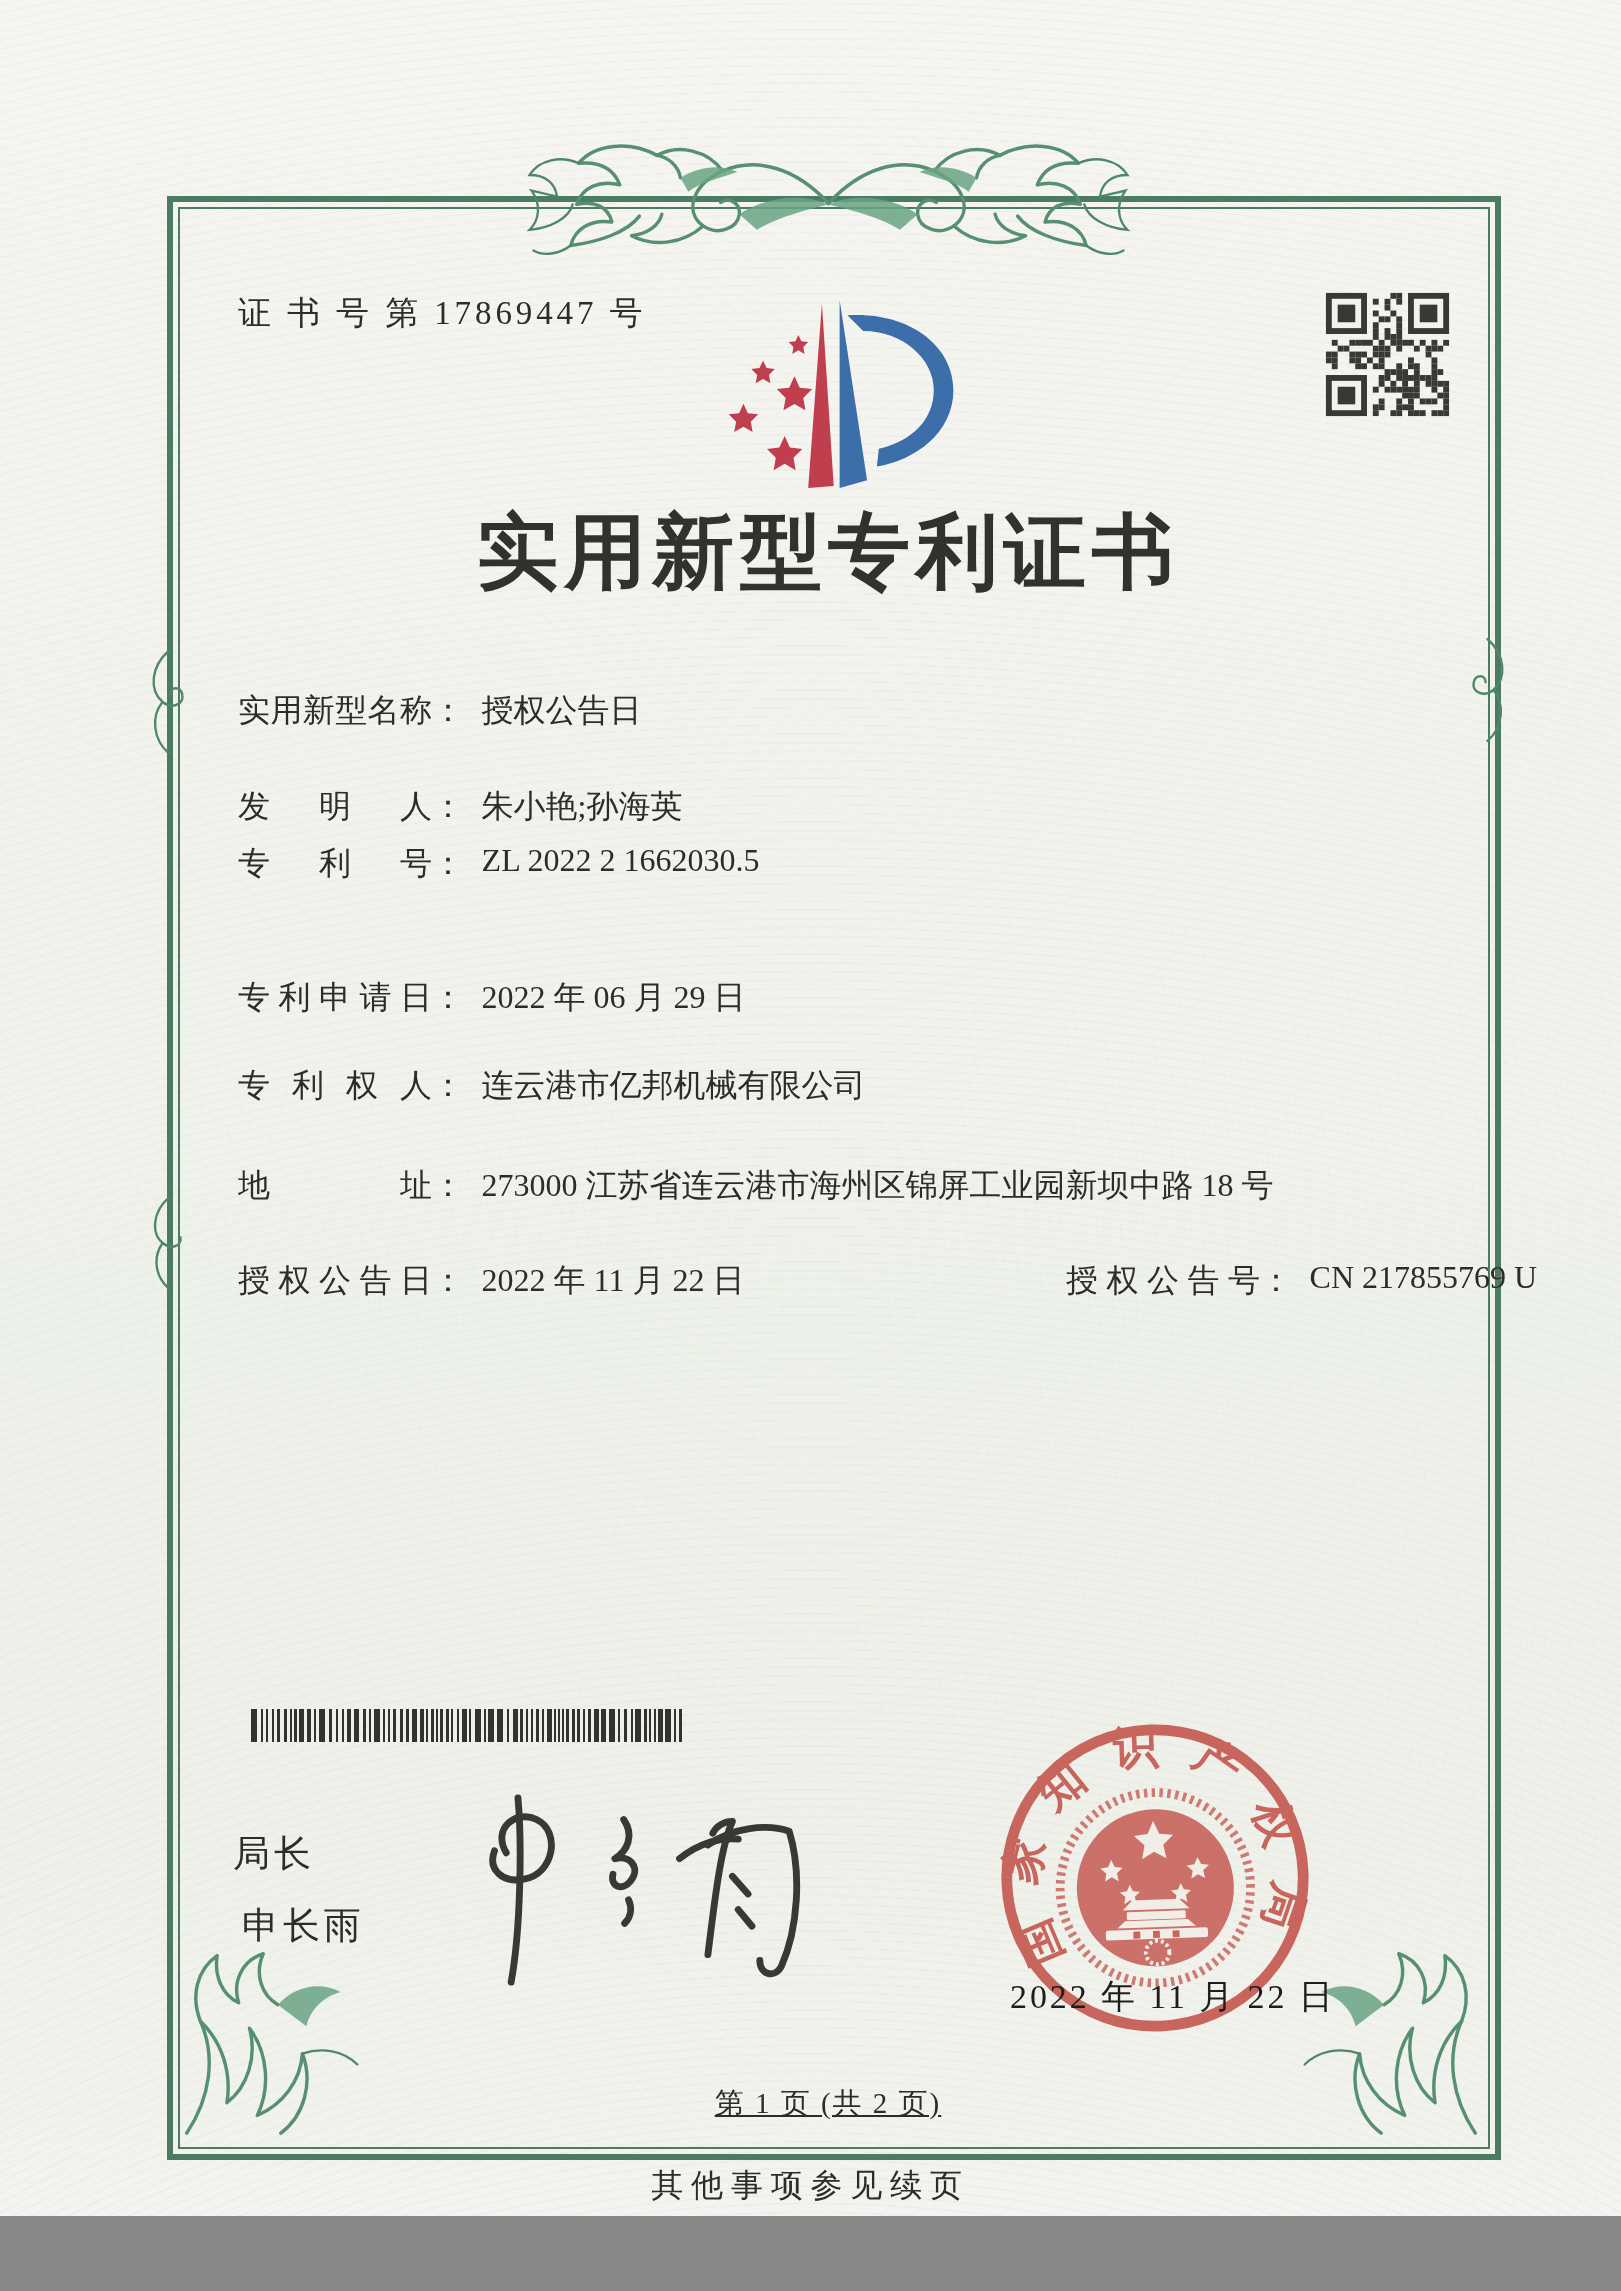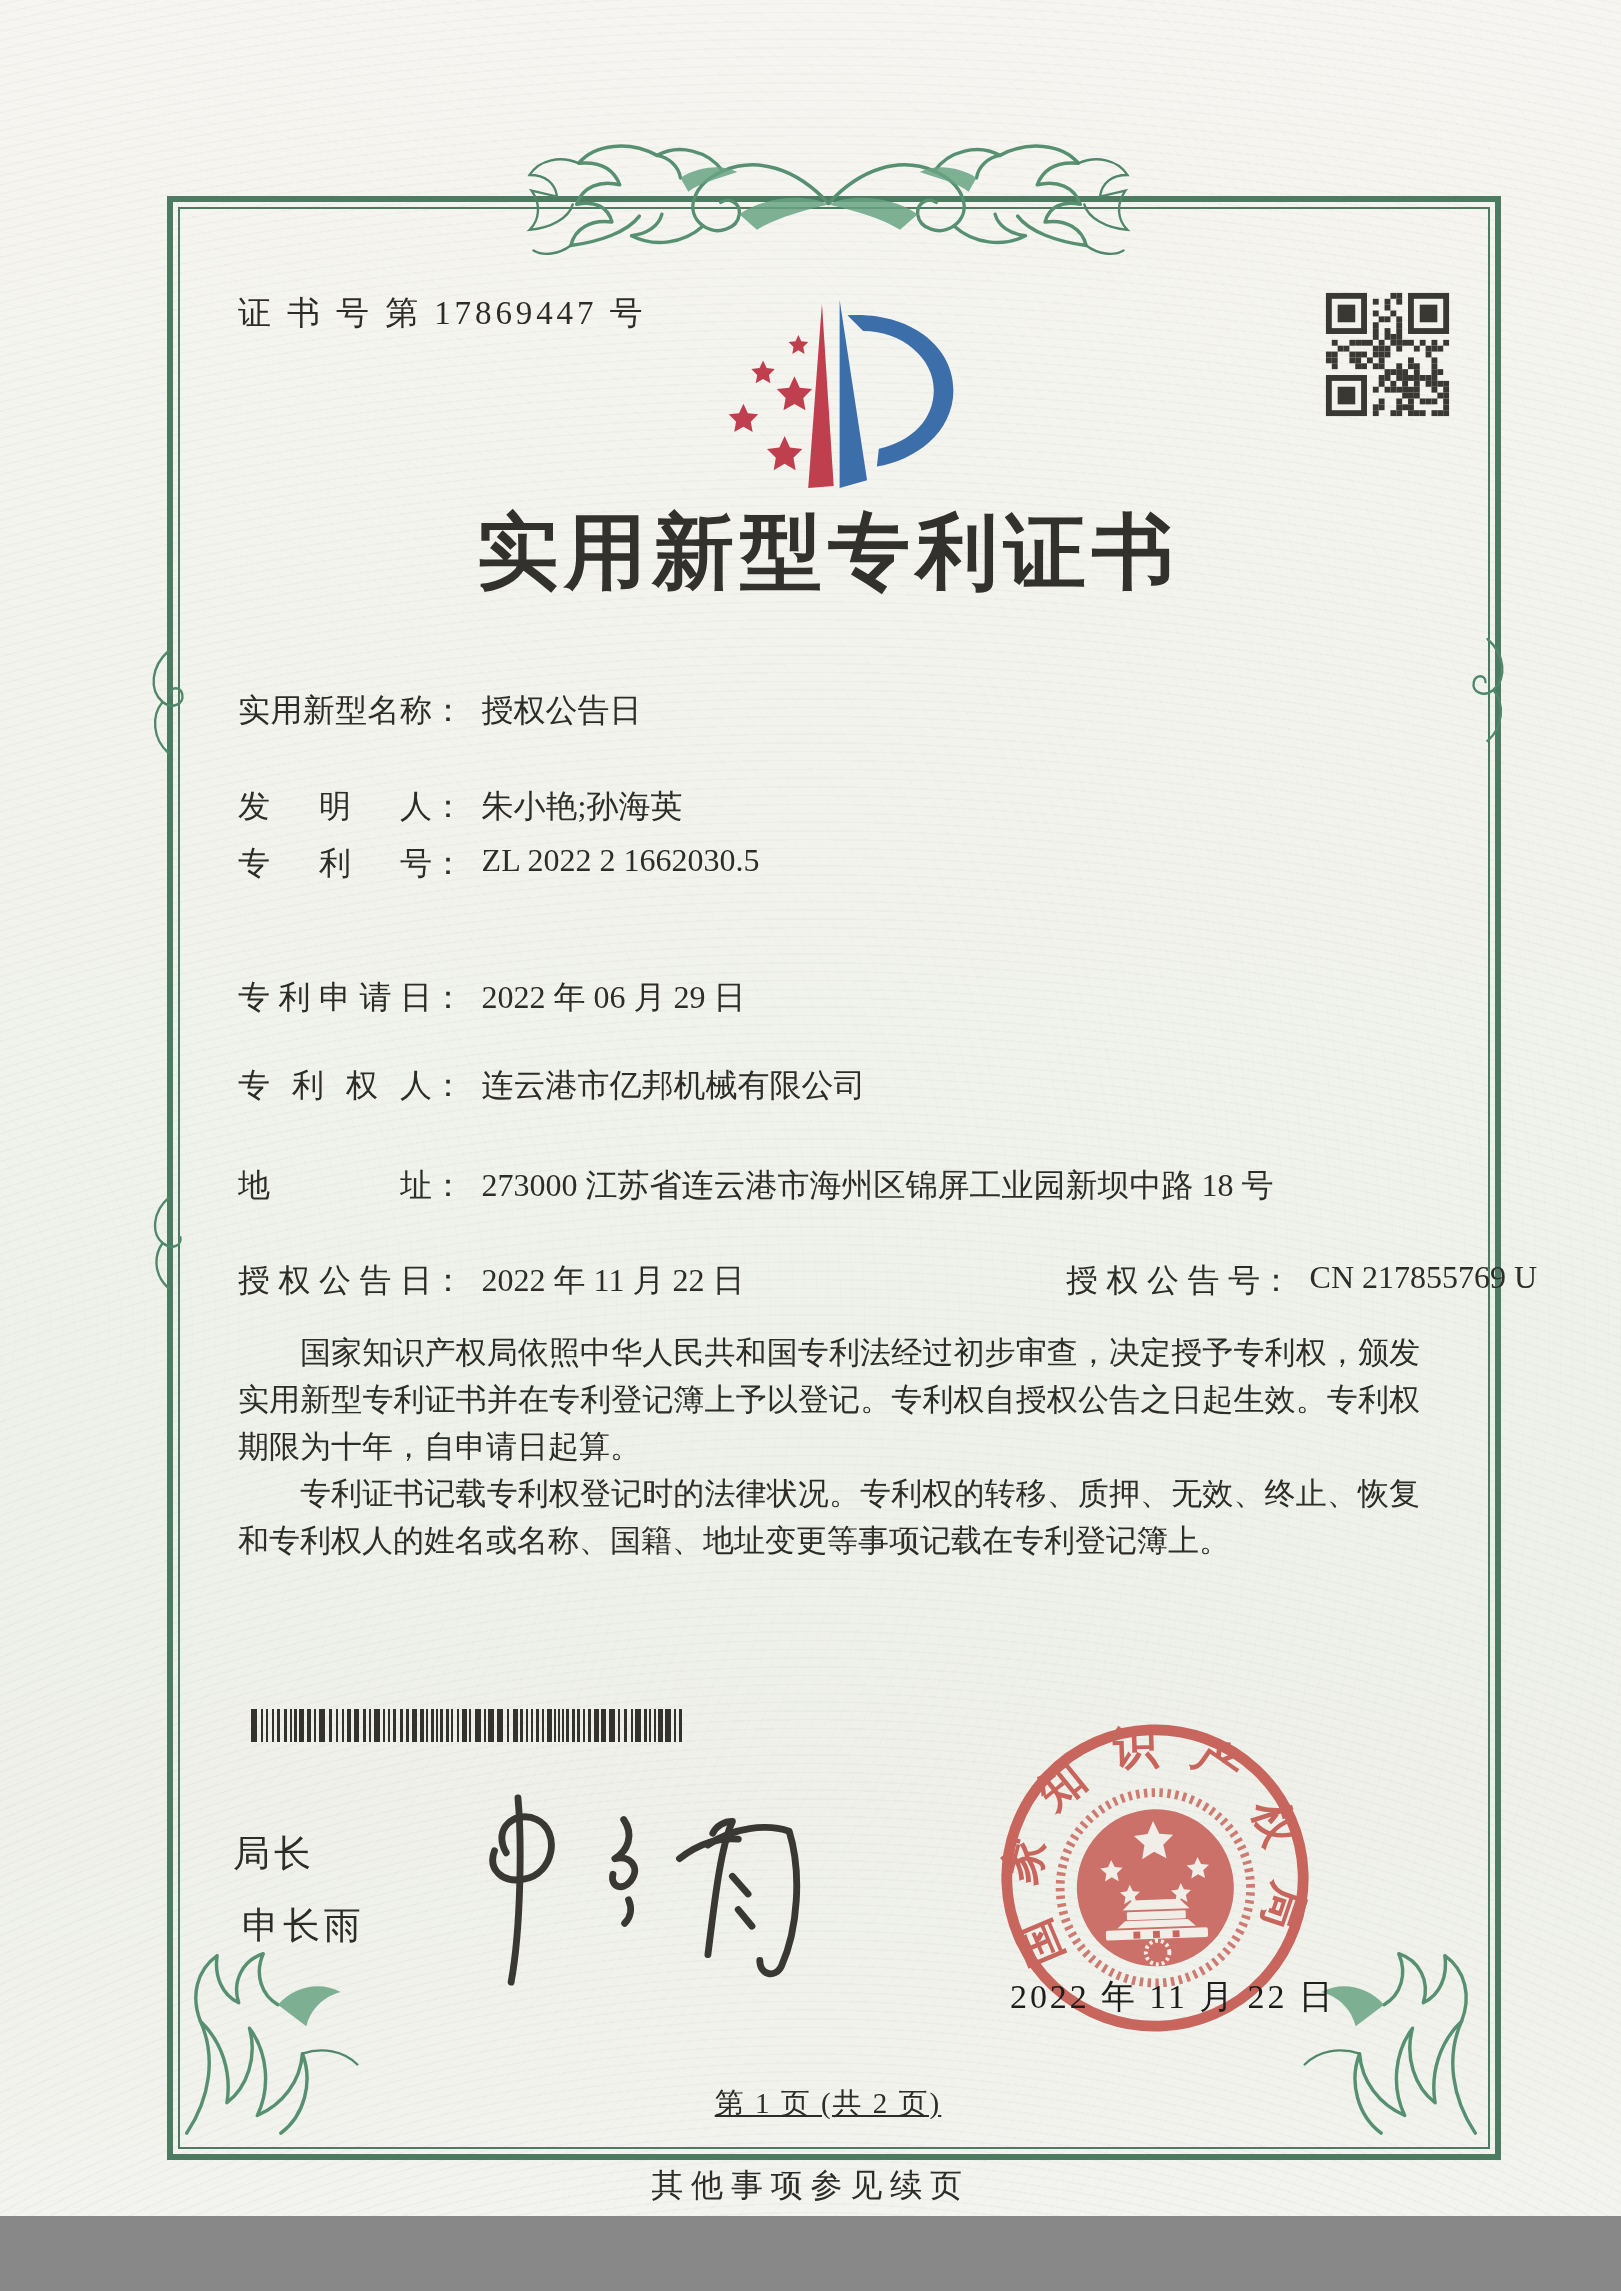--- a/index.html
+++ b/index.html
@@ -296,24 +296,20 @@
     <span class="flabel">地址</span><span class="fcolon">：</span><span class="fval">273000 江苏省连云港市海州区锦屏工业园新坝中路 18 号</span>
   </div>
 
   <div class="frow" style="top:1259px;">
     <span class="flabel">授权公告日</span><span class="fcolon">：</span><span class="fval">2022 年 11 月 22 日</span>
     <span class="grant2">
       <span class="flabel">授权公告号</span><span class="fcolon">：</span><span class="fval">CN 217855769 U</span>
     </span>
   </div>
 
-  <div class="paras">
-    <p>国家知识产权局依照中华人民共和国专利法经过初步审查，决定授予专利权，颁发实用新型专利证书并在专利登记簿上予以登记。专利权自授权公告之日起生效。专利权期限为十年，自申请日起算。</p>
-    <p>专利证书记载专利权登记时的法律状况。专利权的转移、质押、无效、终止、恢复和专利权人的姓名或名称、国籍、地址变更等事项记载在专利登记簿上。</p>
-  </div>
 
   <div class="barcode" id="barcode"><i style="width:5.9px;margin-right:3.9px"></i><i style="width:2px;margin-right:2.9px"></i><i style="width:2px;margin-right:3.9px"></i><i style="width:2.9px;margin-right:2.9px"></i><i style="width:2.9px;margin-right:3.9px"></i><i style="width:2.9px;margin-right:2.9px"></i><i style="width:2px;margin-right:2px"></i><i style="width:2.9px;margin-right:2px"></i><i style="width:4.9px;margin-right:2.9px"></i><i style="width:4.9px;margin-right:2.9px"></i><i style="width:2px;margin-right:2.9px"></i><i style="width:5.9px;margin-right:3.9px"></i><i style="width:2.9px;margin-right:3.9px"></i><i style="width:2px;margin-right:3.9px"></i><i style="width:2px;margin-right:2.9px"></i><i style="width:4.9px;margin-right:2.9px"></i><i style="width:4.9px;margin-right:3.9px"></i><i style="width:2.9px;margin-right:2.9px"></i><i style="width:2px;margin-right:2.9px"></i><i style="width:5.9px;margin-right:2.9px"></i><i style="width:2px;margin-right:2.9px"></i><i style="width:2px;margin-right:3.9px"></i><i style="width:2.9px;margin-right:3.9px"></i><i style="width:2.9px;margin-right:2.9px"></i><i style="width:2.9px;margin-right:2.9px"></i><i style="width:4.9px;margin-right:2.9px"></i><i style="width:4.9px;margin-right:2px"></i><i style="width:2px;margin-right:2.9px"></i><i style="width:2.9px;margin-right:2px"></i><i style="width:2px;margin-right:2px"></i><i style="width:2.9px;margin-right:2.9px"></i><i style="width:2.9px;margin-right:2px"></i><i style="width:2px;margin-right:3.9px"></i><i style="width:2px;margin-right:2.9px"></i><i style="width:4.9px;margin-right:2.9px"></i><i style="width:2px;margin-right:3.9px"></i><i style="width:5.9px;margin-right:2.9px"></i><i style="width:2px;margin-right:2px"></i><i style="width:5.9px;margin-right:2.9px"></i><i style="width:5.9px;margin-right:3.9px"></i><i style="width:2px;margin-right:3.9px"></i><i style="width:5.9px;margin-right:2px"></i><i style="width:2.9px;margin-right:2.9px"></i><i style="width:2px;margin-right:2.9px"></i><i style="width:2px;margin-right:2.9px"></i><i style="width:2.9px;margin-right:2.9px"></i><i style="width:2px;margin-right:2.9px"></i><i style="width:4.9px;margin-right:2px"></i><i style="width:2px;margin-right:2.9px"></i><i style="width:2px;margin-right:2px"></i><i style="width:2px;margin-right:2px"></i><i style="width:2.9px;margin-right:2.9px"></i><i style="width:2.9px;margin-right:2px"></i><i style="width:2.9px;margin-right:2.9px"></i><i style="width:2px;margin-right:2.9px"></i><i style="width:2.9px;margin-right:2.9px"></i><i style="width:5.9px;margin-right:2px"></i><i style="width:4.9px;margin-right:2.9px"></i><i style="width:5.9px;margin-right:2.9px"></i><i style="width:2px;margin-right:3.9px"></i><i style="width:2.9px;margin-right:3.9px"></i><i style="width:2px;margin-right:2px"></i><i style="width:5.9px;margin-right:3.9px"></i><i style="width:2.9px;margin-right:2px"></i><i style="width:2px;margin-right:2.9px"></i><i style="width:2px;margin-right:2px"></i><i style="width:4.9px;margin-right:2px"></i><i style="width:5.9px;margin-right:2.9px"></i><i style="width:2px;margin-right:2.9px"></i><i style="width:2.9px;margin-right:2.9px"></i></div>
 
   <div class="signer-title">局长</div>
   <div class="signer-name">申长雨</div>
 
   <svg class="signature" width="421" height="216" viewBox="0 0 430 220">
     <path class="sig" d="M85,72 C70,46 96,28 116,38 C141,50 134,94 103,99 C81,103 66,89 73,70"></path>
     <path class="sig" d="M97,16 C101,60 100,150 90,204"></path>
     <path class="sig" d="M205,38 C216,54 209,70 196,78 C211,74 223,87 212,101 C204,111 191,107 194,94"></path>

